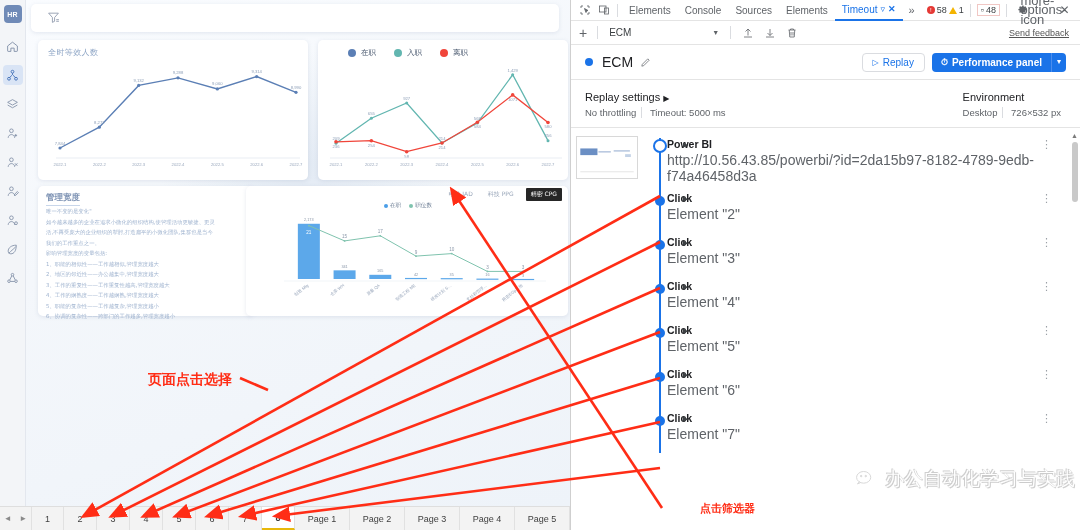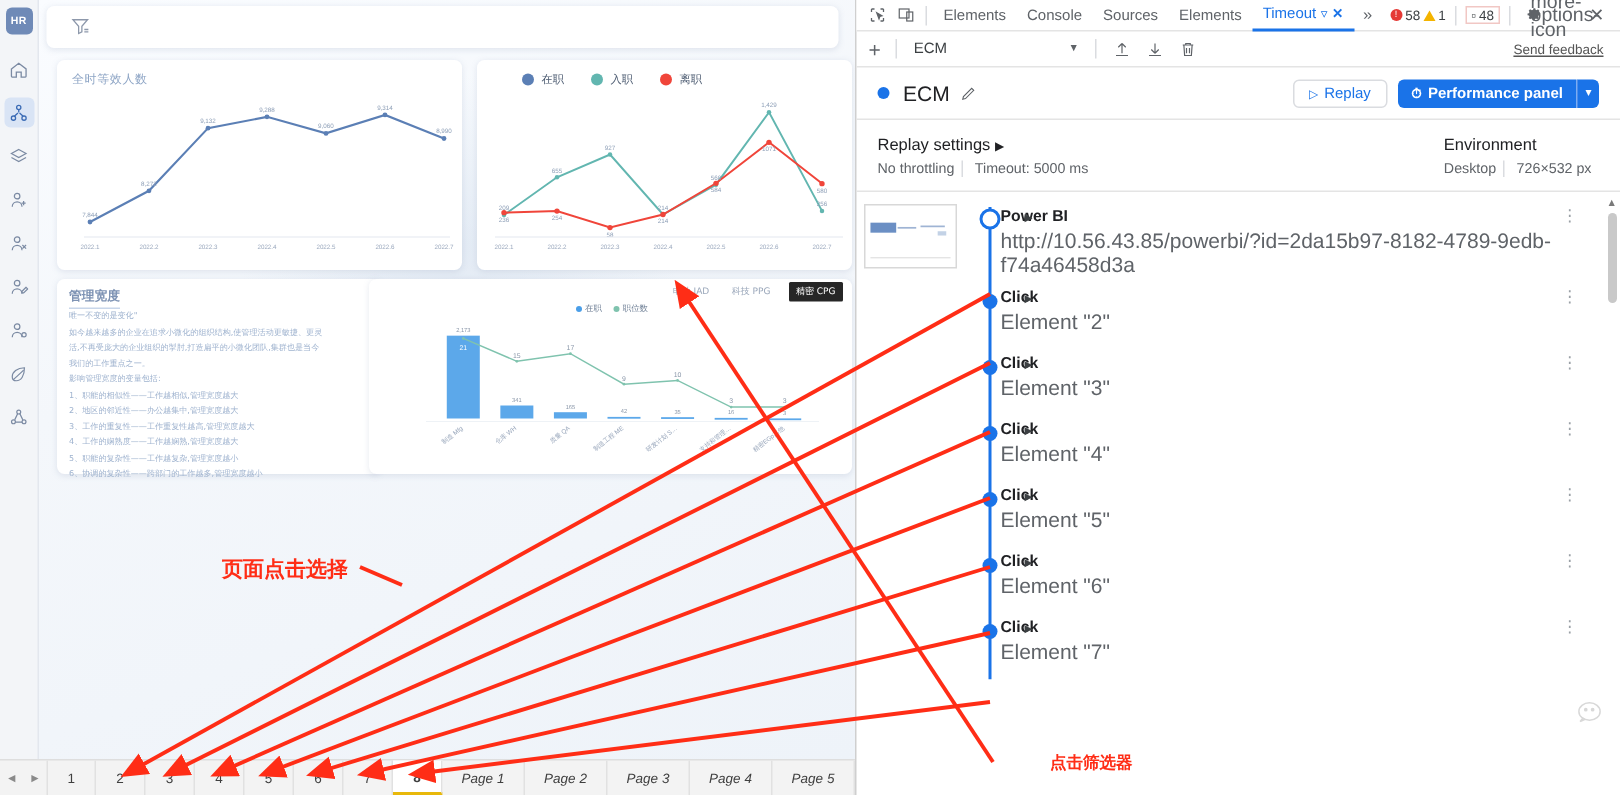--- a/index.html
+++ b/index.html
@@ -95,21 +95,21 @@
   }
   .navarrow { width: 18px; display: flex; align-items: center; justify-content: center;
               color: #8a8a8a; font-size: 8px; }
   .ptab {
     min-width: 33px; padding: 0 8px; display: flex; align-items: center; justify-content: center;
     font-size: 9px; color: #3f3f3f; border-right: 1px solid #e1e1e1;
     font-family: "Liberation Sans", sans-serif;
   }
   .ptab:first-of-type { border-left: 1px solid #e1e1e1; }
   .ptab.active { background: #fff; border-bottom: 2px solid #e8b80b; font-weight: bold; }
-  .ptab.wide { min-width: 55px; font-style: italic; }
+  .ptab.wide { min-width: 55px; }
 
   
   .devtools { position: relative; width: 510px; height: 530px; background: #fff;
               border-left: 1px solid #cfcfcf; }
   .dt-toolbar {
     height: 21px; display: flex; align-items: center; border-bottom: 1px solid #e4e4e4;
     padding: 0 4px; gap: 0px; background: #fff;
   }
   .dt-icbtn { width: 19px; height: 19px; display: flex; align-items: center; justify-content: center;
               color: #5f6368; }
@@ -735,13 +735,14 @@
 
 <div class="watermark">
   <span class="wm-logo">
     <svg viewBox="0 0 28 24" fill="none" stroke="#d6d6d6" stroke-width="1.2">
       <ellipse cx="10" cy="10" rx="8.5" ry="7"></ellipse>
         <path d="M5 15l-2.5 3 4-1.8"></path>
       <circle cx="7" cy="8.5" r=".9" fill="#d6d6d6"></circle>
         <circle cx="12.5" cy="8.5" r=".9" fill="#d6d6d6"></circle>
     </svg>
   </span>
+  <span>办公自动化学习与实践</span>
 </div>
 
 </body></html>

